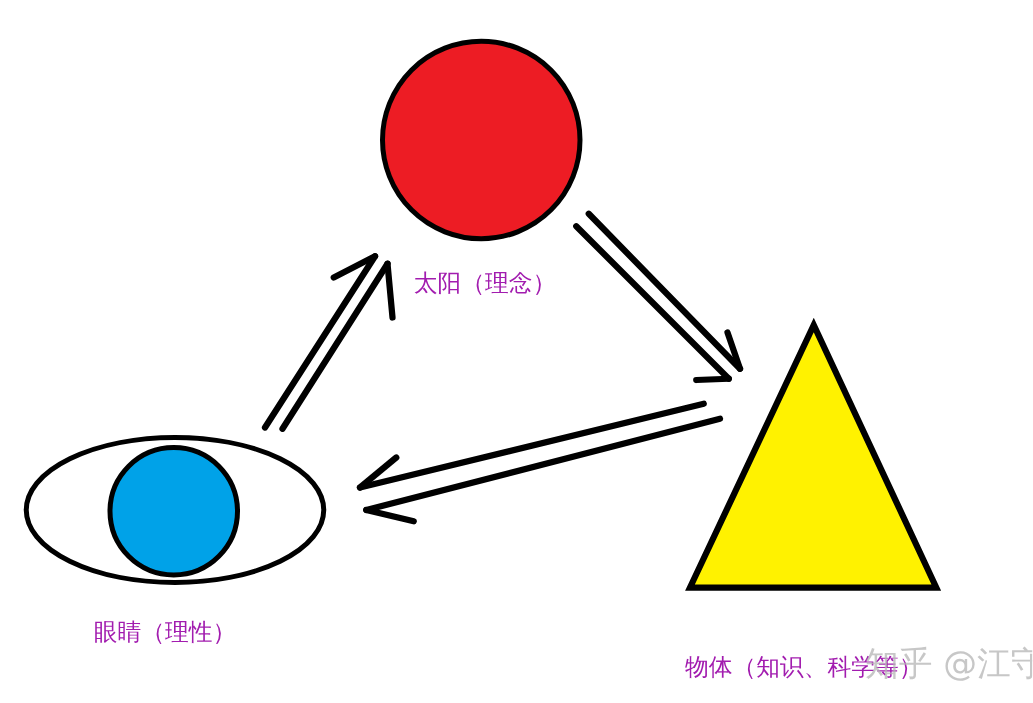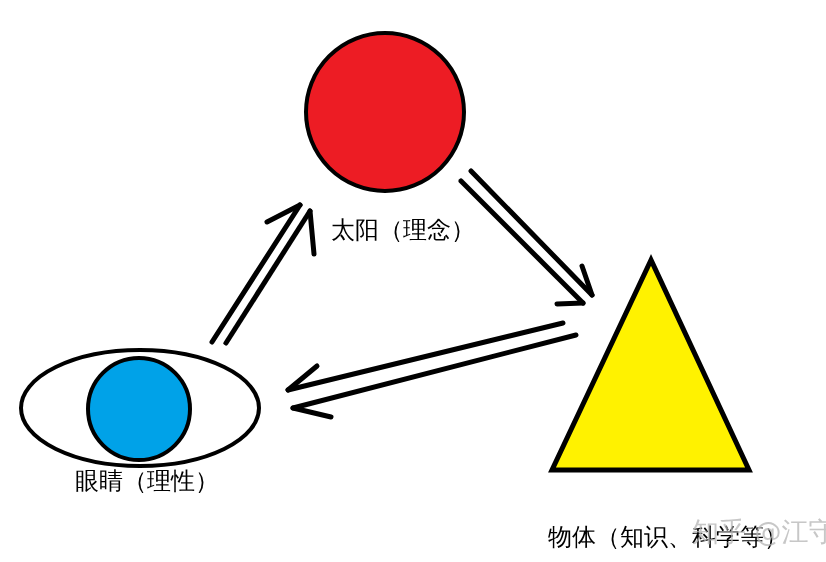--- a/index.html
+++ b/index.html
@@ -1,18 +1,18 @@
 <!DOCTYPE html>
 <html><head>
 <meta charset="utf-8">
 <style>
   html, body { margin: 0; padding: 0; background: #ffffff; }
   #canvas { position: relative; width: 826px; height: 562px; overflow: hidden; background: #ffffff; }
   svg { position: absolute; left: 0; top: 0; }
-  .label { position: absolute; font-family: "DejaVu Sans", sans-serif; font-size: 24px; color: #000000; white-space: nowrap; line-height: 1; }
+  .label { position: absolute; font-family: "DejaVu Sans", sans-serif; font-size: 19px; color: #a21caf; white-space: nowrap; line-height: 1; }
   .watermark { position: absolute; font-family: "DejaVu Sans", sans-serif; font-size: 27px; color: rgba(180,180,180,0.75); white-space: nowrap; line-height: 1; margin-left: 40px; }
 </style>
 </head>
 <body>
 
 <div id="canvas">
   <svg width="826" height="562" viewBox="0 0 826 562">
 
     <circle cx="385" cy="112" r="79" fill="#ED1C24" stroke="#000" stroke-width="4"></circle>
 
@@ -39,16 +39,16 @@
 
     <g stroke="#000" stroke-width="5" stroke-linecap="round" fill="none">
       <line x1="563" y1="323" x2="288" y2="390"></line>
       <line x1="576" y1="335" x2="293" y2="408"></line>
       <polyline points="317,366 288,390"></polyline>
       <polyline points="293,408 331,417"></polyline>
     </g>
   </svg>
 
   <div class="label" style="left:331px; top:218px;">太阳（理念）</div>
-  <div class="label" style="left:75px; top:469px;">眼睛（理性）</div>
+  <div class="label" style="left:75px; top:497px;">眼睛（理性）</div>
   <div class="label" style="left:548px; top:525px;">物体（知识、科学等）</div>
   <div class="watermark" style="left:652px; top:518px;">知乎 @江守正</div>
 </div>
 
 </body></html>

